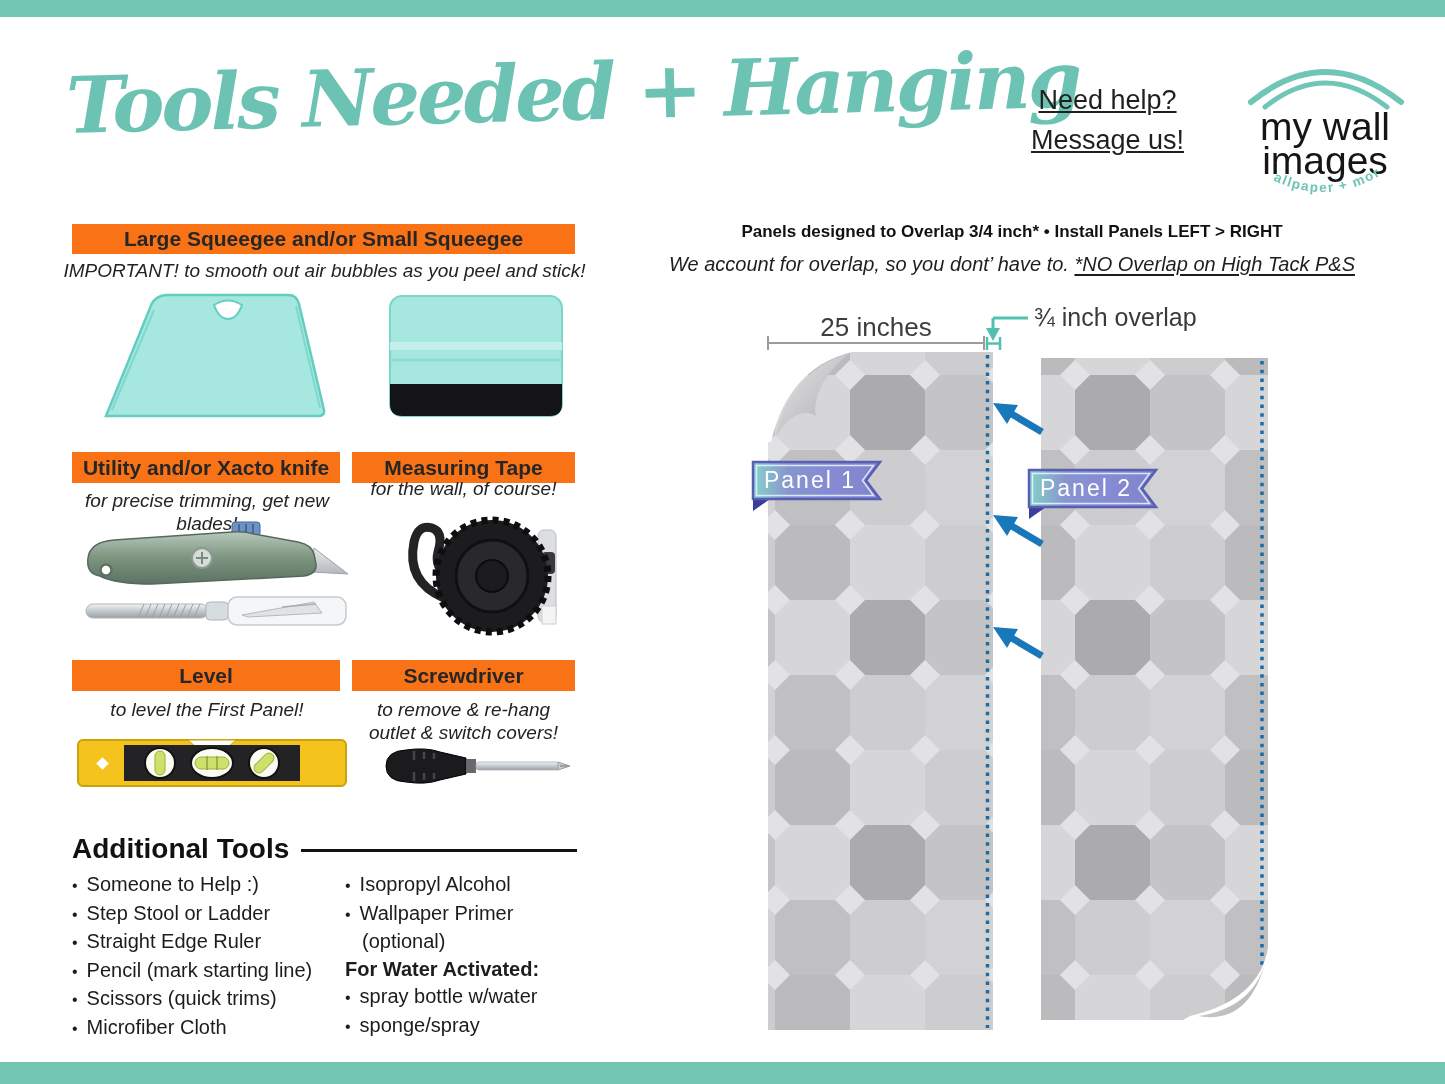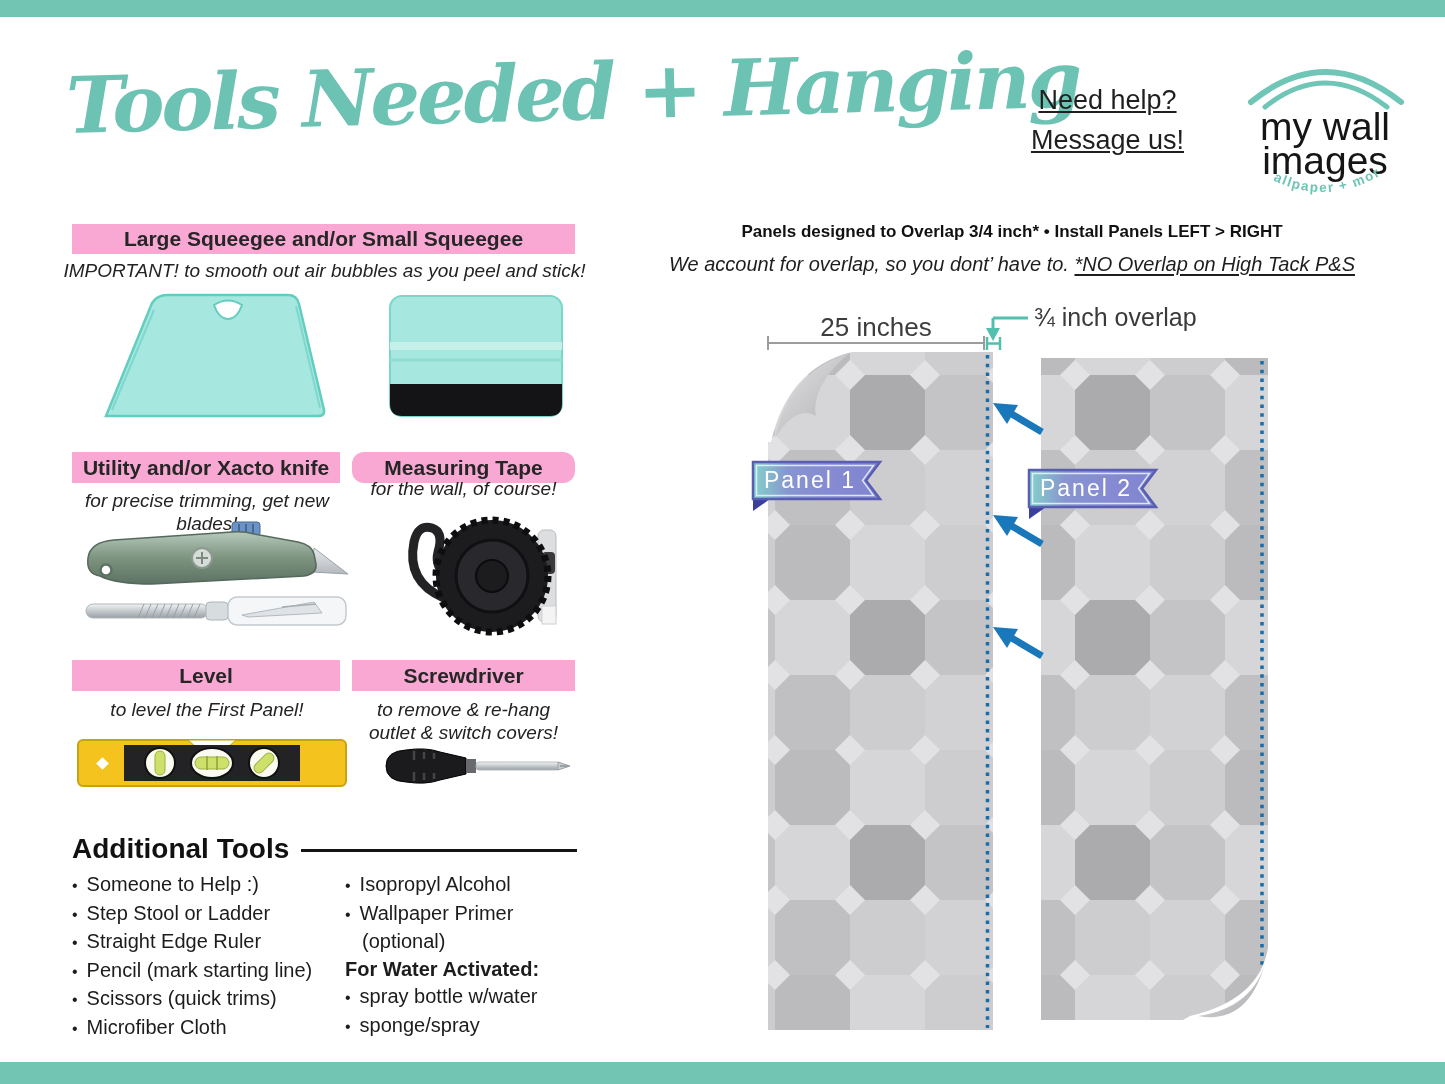--- a/index.html
+++ b/index.html
@@ -4,21 +4,21 @@
 <style>
   html,body{margin:0;padding:0;background:#ffffff;}
   #page{position:relative;width:1445px;height:1084px;background:#ffffff;overflow:hidden;
         font-family:"Liberation Sans",sans-serif;color:#1c1c1c;}
   .tealbar{position:absolute;left:0;width:1445px;background:#72c5b2;}
   #title-script{position:absolute;left:66px;top:48px;width:910px;
     font-family:"DejaVu Serif",serif;font-style:italic;font-weight:bold;
     font-size:78px;letter-spacing:-3px;color:#6cc2b3;transform:rotate(-1.5deg);white-space:nowrap;}
   #help-block{position:absolute;left:1000px;top:80px;width:215px;text-align:center;
     font-size:27px;line-height:40px;color:#1f1f1f;text-decoration:underline;}
-  .bar{position:absolute;background:#f9a8d4;display:flex;align-items:center;justify-content:center;
+  .bar{position:absolute;background:#f97316;display:flex;align-items:center;justify-content:center;
     font-weight:bold;font-size:21px;color:#262626;}
   .cap{position:absolute;font-style:italic;font-size:19px;color:#232323;text-align:center;line-height:23px;}
   .tool{position:absolute;}
   #addl-heading{position:absolute;left:72px;top:833px;font-size:28px;font-weight:bold;color:#111;}
   #addl-rule{position:absolute;left:301px;top:849px;width:276px;height:3px;background:#141414;}
   .blist{position:absolute;margin:0;padding:0;list-style:none;font-size:20px;line-height:27.5px;color:#1c1c1c;}
   .blist li::before{content:"•";margin-right:9px;font-size:16px;}
   .plainrow{padding-left:17px;}
   .boldrow{font-weight:bold;}
   #hang-heading{position:absolute;left:618px;top:222px;width:788px;text-align:center;
@@ -68,21 +68,21 @@
   </svg>
 
   <svg class="tool" style="left:386px;top:292px;" width="180" height="128" viewBox="0 0 180 128">
     <rect x="4" y="4" width="172" height="120" rx="12" fill="#a6e7df" stroke="#7cd5c9" stroke-width="2"></rect>
     <rect x="4" y="50" width="172" height="8" fill="#c5efe9"></rect>
     <line x1="4" y1="68" x2="176" y2="68" stroke="#8fdcd2" stroke-width="3"></line>
     <path d="M4,92 h172 v20 q0,12 -12,12 H16 q-12,0 -12,-12 Z" fill="#141417"></path>
   </svg>
 
   <div class="bar" style="left:72px;top:452px;width:268px;height:31px;">Utility and/or Xacto knife</div>
-  <div class="bar" style="left:352px;top:452px;width:223px;height:31px;border-radius:12px;">Measuring Tape</div>
+  <div class="bar" style="left:352px;top:452px;width:223px;height:31px;">Measuring Tape</div>
   <div class="cap" style="left:52px;top:489px;width:310px;">for precise trimming, get new blades!</div>
   <div class="cap" style="left:352px;top:477px;width:223px;">for the wall, of course!</div>
 
   <svg class="tool" style="left:82px;top:514px;" width="270" height="86" viewBox="0 0 270 86">
     <defs>
       <linearGradient id="ukg" x1="0" y1="0" x2="0" y2="1">
         <stop offset="0" stop-color="#b7c9bd"></stop>
           <stop offset="0.5" stop-color="#7d947f"></stop>
           <stop offset="1" stop-color="#5d7263"></stop>
       </linearGradient>

